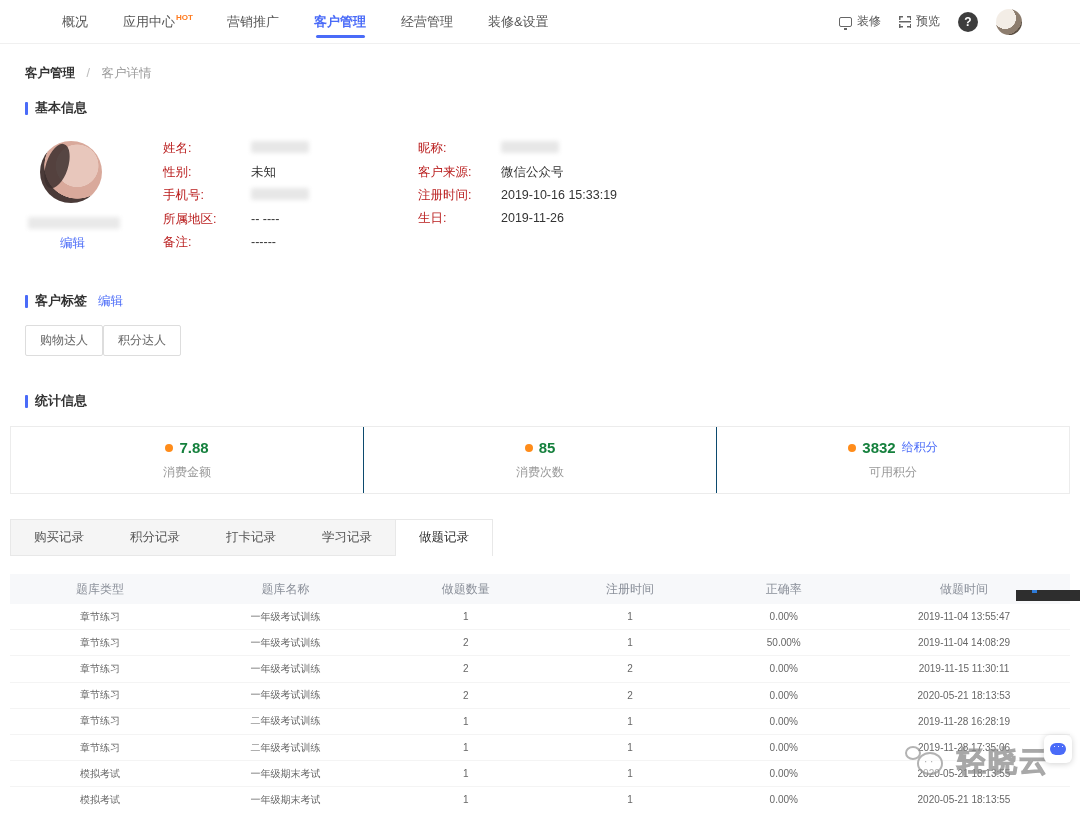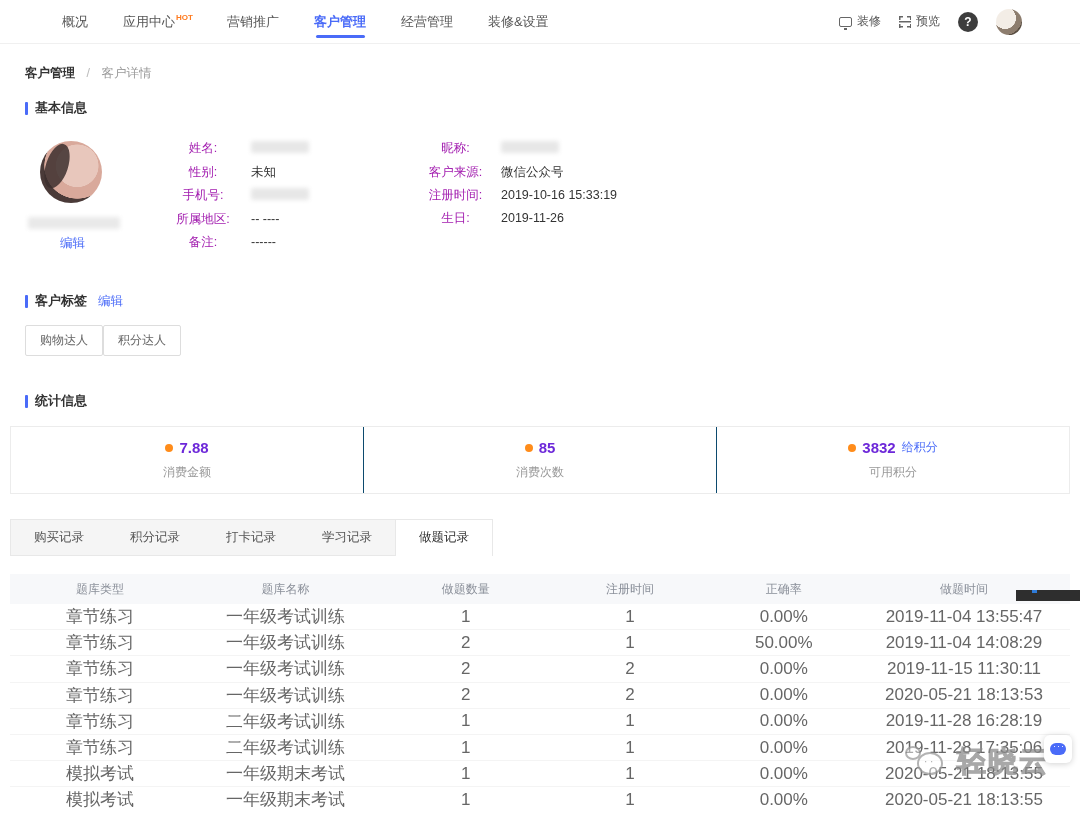--- a/index.html
+++ b/index.html
@@ -56,54 +56,54 @@
     background:radial-gradient(circle at 60% 40%, #e8c7bc 0 40%, #d9a99b 41% 62%, #4a3a38 63% 100%); position:relative; }
   .avatar-img::after { content:""; position:absolute; left:6px; top:2px; width:22px; height:46px;
     border-radius:50%; background:#3c2f2e; transform:rotate(18deg); opacity:.85; }
   .avatar-name-blur { width:92px; height:12px; margin-top:14px; border-radius:2px;
     background:#e9e9e9; filter:blur(2px); }
   .avatar-edit { margin:6px 0 0 32px; font-size:12.5px; color:#4a6bf8; cursor:pointer; }
   .fields-cols { display:flex; }
   .fcol { display:flex; flex-direction:column; gap:8px; }
   .fcol.left { width:255px; }
   .frow { display:flex; font-size:12.5px; line-height:15px; }
-  .flabel { width:80px; text-align:center; color:#a21caf; }
+  .flabel { width:80px; text-align:left; color:#b91c1c; }
   .fcol.right .flabel { width:75px; }
   .fvalue { margin-left:8px; color:#333; }
   .blur-box { display:none; width:58px; height:12px; border-radius:2px; background:#e7e7e7; filter:blur(2px); }
   .frow.is-blurred .blur-box { display:inline-block; }
 
   
   .t-tags { margin-top:40px; }
   .tags-row { display:flex; margin:15px 0 0 25px; }
   .tag-chip { border:1px solid #ddd; border-radius:2px; padding:6px 14px; font-size:12px; color:#666; background:#fff; }
 
   
   .t-stats { margin-top:36px; }
   .stats-box { margin:16px 10px 0 10px; border:1px solid #ececec; display:flex; height:68px; }
   .stat-cell { flex:1; display:flex; flex-direction:column; align-items:center; justify-content:center; gap:8px; }
   .stat-cell + .stat-cell { border-left:1px solid #0c4a6e; }
   .stat-top { display:flex; align-items:center; gap:6px; }
   .stat-dot { width:8px; height:8px; border-radius:50%; background:#ff8c1a; }
-  .stat-value { font-size:15px; font-weight:bold; color:#6d28d9; }
+  .stat-value { font-size:15px; font-weight:bold; color:#15803d; }
   .stat-action { font-size:12px; color:#4a6bf8; cursor:pointer; }
   .stat-action:empty { display:none; }
   .stat-label { font-size:12px; color:#999; }
 
   
   .tabs-bar { display:inline-flex; margin:25px 0 0 10px; border:1px solid #e8e8e8; background:#f5f5f5; }
   .tab-item { padding:9px 23px; font-size:12.5px; color:#555; cursor:pointer; }
   .tab-item.is-active { background:#fff; color:#333; border-left:1px solid #e8e8e8; margin-bottom:-1px; }
 
   
   .table { margin:18px 10px 0 10px; }
   .thead { display:flex; background:#f7f8fa; height:30px; align-items:center; }
   .th { font-size:12px; color:#8a8f99; text-align:center; }
   .trow { display:flex; height:26.2px; align-items:center; border-bottom:1px solid #f4f4f4; }
-  .td { font-size:17px; color:#666; text-align:center; }
+  .td { font-size:10px; color:#666; text-align:center; }
   .c1{width:17%;} .c2{width:18%;} .c3{width:16%;} .c4{width:15%;} .c5{width:14%;} .c6{width:20%;}
 
   
   .watermark { position:absolute; left:905px; top:742px; display:flex; align-items:flex-end; gap:6px;
     pointer-events:none; opacity:.75; }
   .wm-mascot { position:relative; width:46px; height:40px; }
   .wm-bub1, .wm-bub2 { position:absolute; border:2px solid #9a9a9a; border-radius:50%; background:rgba(255,255,255,.6); }
   .wm-bub1 { width:16px; height:14px; left:0; top:4px; }
   .wm-bub2 { width:26px; height:23px; left:12px; top:10px; }
   .wm-bub2::after { content:"· ·"; position:absolute; left:5px; top:2px; font-size:10px; color:#8a8a8a; }

